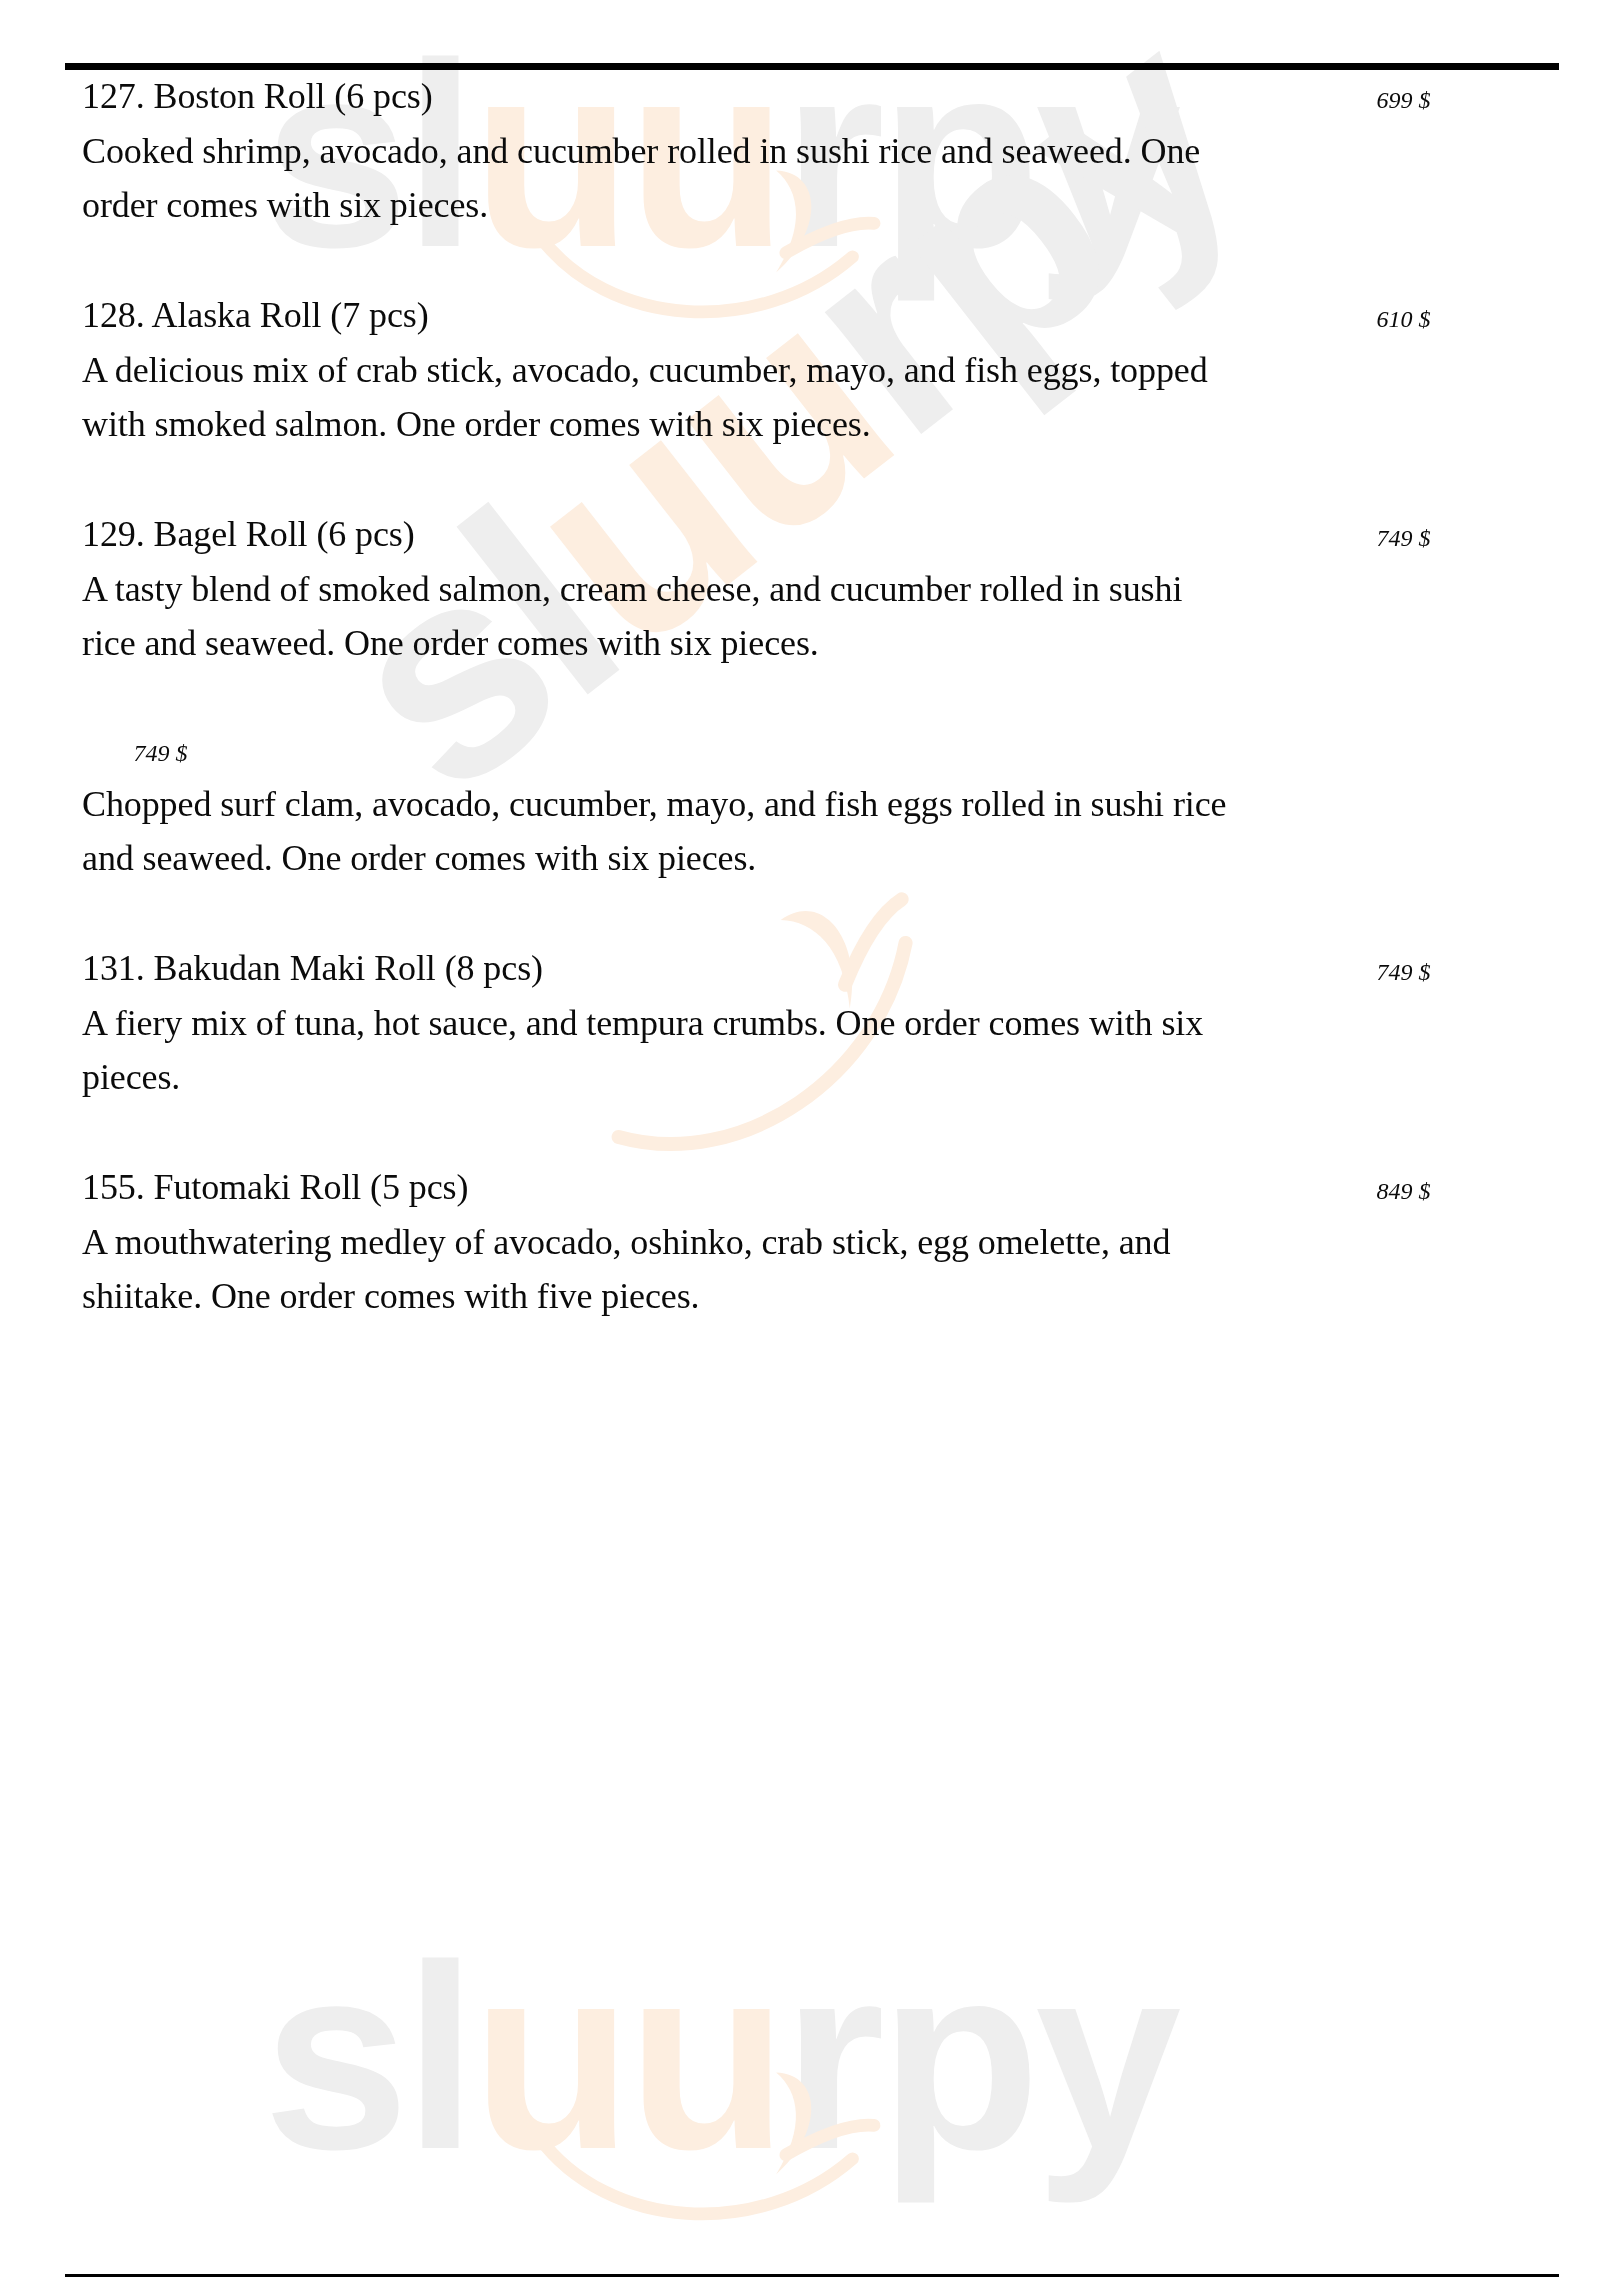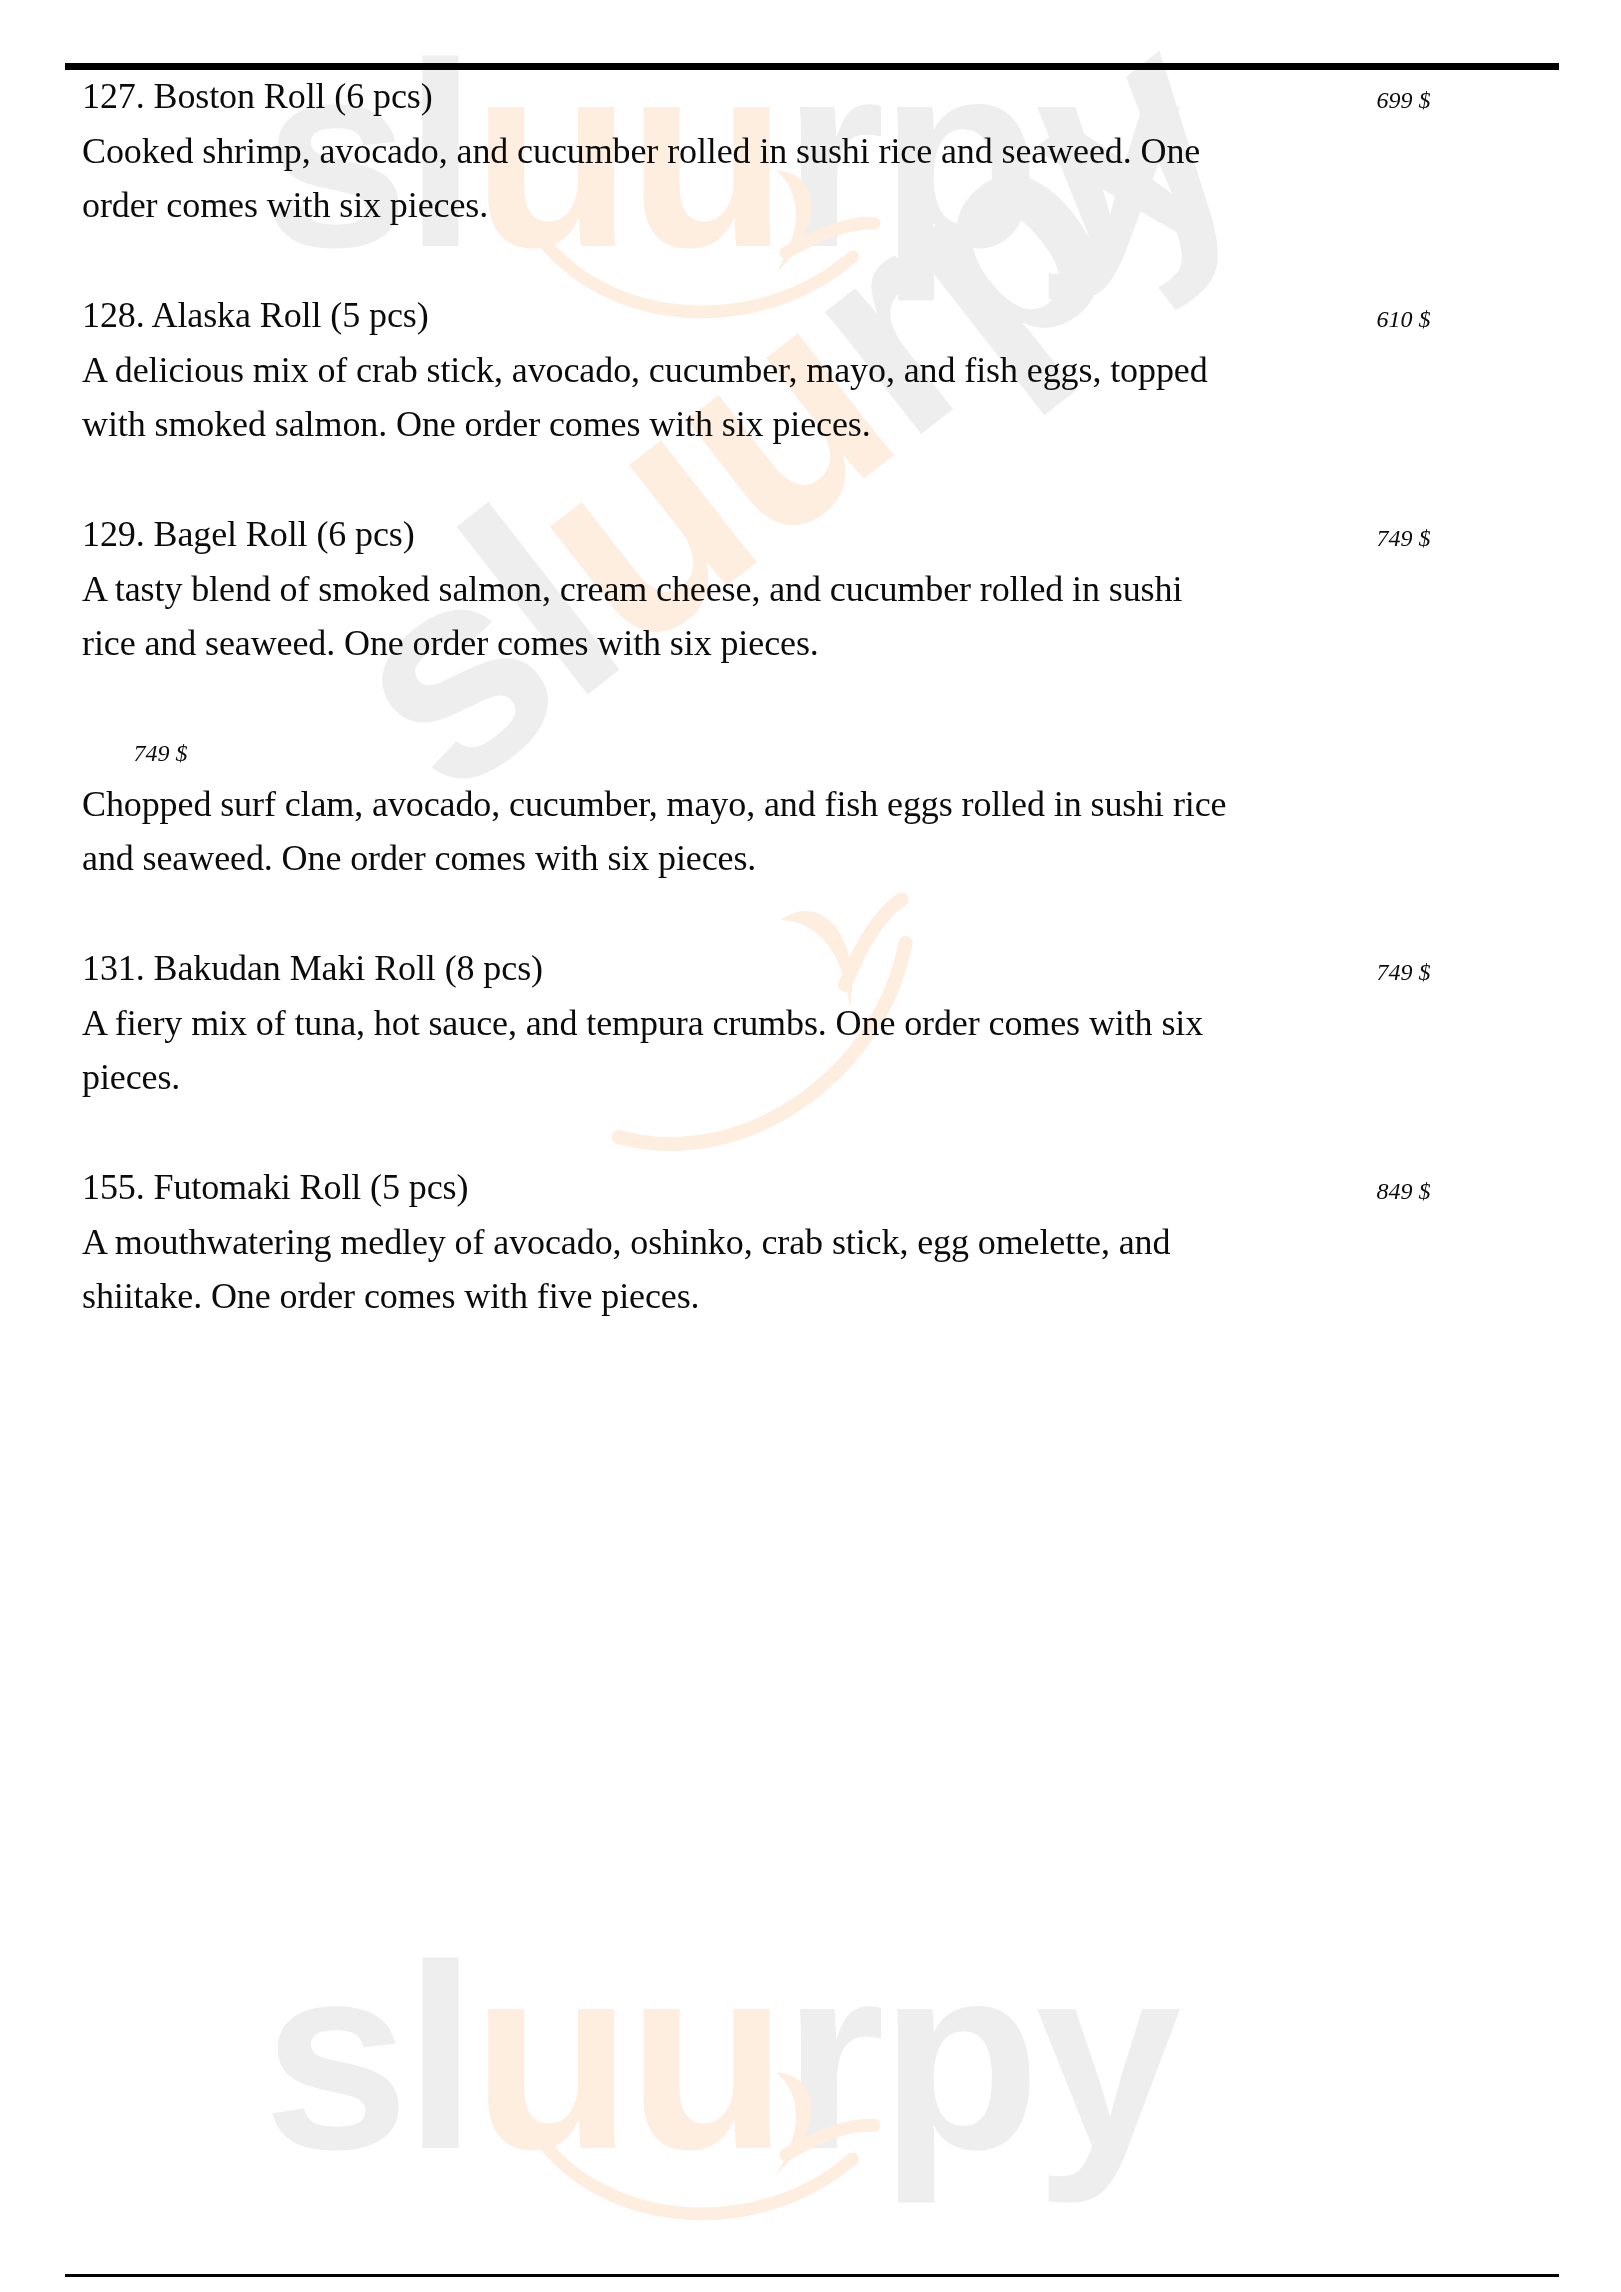--- a/index.html
+++ b/index.html
@@ -189,21 +189,21 @@
     <div class="menu-item">
       <div class="item-head">
         <div class="item-name">127. Boston Roll (6 pcs)</div>
         <div class="item-price">699 $</div>
       </div>
       <div class="item-desc">Cooked shrimp, avocado, and cucumber rolled in sushi rice and seaweed. One order comes with six pieces.</div>
     </div>
 
     <div class="menu-item">
       <div class="item-head">
-        <div class="item-name">128. Alaska Roll (5 pcs)</div>
+        <div class="item-name">128. Alaska Roll (7 pcs)</div>
         <div class="item-price">610 $</div>
       </div>
       <div class="item-desc">A delicious mix of crab stick, avocado, cucumber, mayo, and fish eggs, topped with smoked salmon. One order comes with six pieces.</div>
     </div>
 
     <div class="menu-item">
       <div class="item-head">
         <div class="item-name">129. Bagel Roll (6 pcs)</div>
         <div class="item-price">749 $</div>
       </div>

